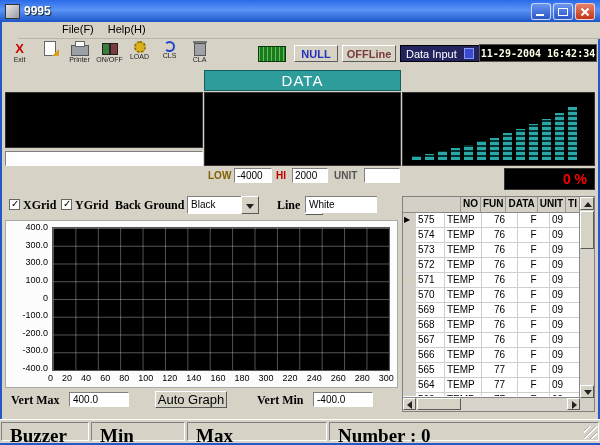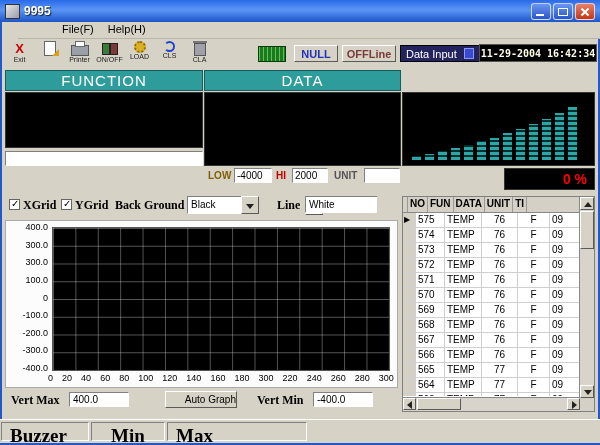--- a/index.html
+++ b/index.html
@@ -103,27 +103,27 @@
                         linear-gradient(to bottom,rgba(210,210,210,.4) 1px,transparent 1px);
        background-size:calc(100%/15) 100%,100% calc(100%/8);}
   #xticks{position:absolute;left:42px;top:152px;width:346px;display:flex;justify-content:space-between;}
   .xtick{font-size:9px;}
 
   
   #vertrow{position:absolute;left:5px;top:391px;width:395px;height:18px;}
   #lbl-vmax{position:absolute;left:6px;top:2px;} #lbl-vmin{position:absolute;left:252px;top:2px;}
   .vinput{position:absolute;top:1px;height:15px;width:60px;font-size:10px;padding:1px 3px;}
   #in-vmax{left:64px;} #in-vmin{left:308px;}
-  #btn-autograph{position:absolute;left:160px;top:0;width:72px;height:17px;background:#d6d2c6;text-align:right;line-height:15px;font-size:10px;
+  #btn-autograph{position:absolute;left:150px;top:0;width:72px;height:17px;background:#d6d2c6;text-align:center;line-height:15px;font-size:13px;
        border-top:1px solid #fff;border-left:1px solid #fff;border-right:1px solid #5a5a5a;border-bottom:1px solid #5a5a5a;box-sizing:border-box;}
 
   
   #datatable{position:absolute;left:402px;top:196px;width:193px;height:216px;background:#fff;border:1px solid #808080;box-sizing:border-box;overflow:hidden;}
   .trow{display:flex;height:14px;background:#fff;font-size:10px;border-bottom:1px solid #cfcfcf;width:177px;}
-  .trow.head{background:#d4d0c6;font-weight:bold;border-bottom:1px solid #888;height:15px;}
+  .trow.head{background:#d4d0c6;font-weight:bold;border-bottom:1px solid #888;height:15px;justify-content:flex-end;}
   .tc{border-right:1px solid #cfcfcf;box-sizing:border-box;padding:1px 2px;overflow:hidden;white-space:nowrap;}
   .trow.head .tc{border-right:1px solid #999;}
   .c0{width:13px;background:#d4d0c6;padding:1px 1px;font-size:8px;line-height:11px;}
   .c1{width:29px;text-align:left;} .c2{width:37px;} .c3{width:36px;text-align:center;} .c4{width:32px;text-align:center;} .c5{flex:1;}
   #tbody{height:183px;overflow:hidden;}
   .vscroll{position:absolute;right:0;top:0;bottom:13px;width:14px;background:#d8d4cc;border-left:1px solid #888;}
   .hscroll{position:absolute;left:0;right:14px;bottom:0;height:13px;background:#d8d4cc;border-top:1px solid #888;}
   .sbtn{position:absolute;background:#d6d2c6;border-top:1px solid #fff;border-left:1px solid #fff;border-right:1px solid #5a5a5a;border-bottom:1px solid #5a5a5a;box-sizing:border-box;}
   .sbtn::after{content:"";position:absolute;}
   .sb-up{left:0;top:0;width:14px;height:13px;} .sb-up::after{left:3px;top:4px;border-left:4px solid transparent;border-right:4px solid transparent;border-bottom:5px solid #222;}
@@ -131,21 +131,21 @@
   .sb-lf{left:0;top:0;width:13px;height:12px;} .sb-lf::after{left:3px;top:2px;border-top:4px solid transparent;border-bottom:4px solid transparent;border-right:5px solid #222;}
   .sb-rt{right:0;top:0;width:13px;height:12px;} .sb-rt::after{left:4px;top:2px;border-top:4px solid transparent;border-bottom:4px solid transparent;border-left:5px solid #222;}
   .vthumb{position:absolute;left:0;top:14px;width:14px;height:38px;background:#d6d2c6;border-top:1px solid #fff;border-left:1px solid #fff;border-right:1px solid #5a5a5a;border-bottom:1px solid #5a5a5a;box-sizing:border-box;}
   .hthumb{position:absolute;left:14px;top:0;width:44px;height:12px;background:#d6d2c6;border-top:1px solid #fff;border-left:1px solid #fff;border-right:1px solid #5a5a5a;border-bottom:1px solid #5a5a5a;box-sizing:border-box;}
   .corner{position:absolute;right:0;bottom:0;width:14px;height:13px;background:#d4d0c6;}
 
   
   #statusbar{position:absolute;left:0;bottom:2px;width:600px;height:24px;background:#d6d2c6;border-top:1px solid #fff;display:flex;align-items:stretch;box-sizing:border-box;}
   .spanel{margin:2px 1px;border:1px solid;border-color:#808080 #fff #fff #808080;padding:2px 8px;box-sizing:border-box;
           font-family:"Liberation Serif",serif;font-weight:bold;font-size:19px;}
-  .sp1{width:88px;} .sp2{width:74px;text-align:center;} .sp3{width:140px;} .sp4{flex:1;position:relative;}
+  .sp1{width:88px;} .sp2{width:94px;} .sp3{width:140px;} .sp4{flex:1;position:relative;}
   .grip{position:absolute;right:1px;bottom:1px;width:13px;height:13px;
         background:repeating-linear-gradient(135deg,transparent 0 3px,#aaa 3px 4px,#fff 4px 5px);}
 </style>
 </head>
 <body>
 
 <div id="win">
 
   <div id="titlebar">
     <span id="appicon"></span>
@@ -194,21 +194,20 @@
     <div id="led"></div>
     <div id="btn-null" class="flatbtn">NULL</div>
     <div id="btn-offline" class="flatbtn">OFFLine</div>
     <div id="btn-datainput">
       <span>Data Input</span>
       <span class="sq"></span>
     </div>
     <div id="clock">11-29-2004 16:42:34</div>
   </div>
 
-  <div id="hdr-function" class="sechdr">FUNCTION</div>
   <div id="hdr-data" class="sechdr">DATA</div>
 
   <div id="pn-function" class="blackpanel"></div>
   <div id="pn-funcstrip"></div>
   <div id="pn-data" class="blackpanel"></div>
   <div id="pn-gauge" class="blackpanel">
     <div id="gauge-bars">
         <div class="gbar" style="height: 6%; background: repeating-linear-gradient(to top, rgb(42, 168, 168) 0px, rgb(42, 168, 168) 3px, rgb(5, 46, 46) 3px, rgb(5, 46, 46) 5px);"></div>
         <div class="gbar" style="height: 10%; background: repeating-linear-gradient(to top, rgb(42, 168, 168) 0px, rgb(42, 168, 168) 3px, rgb(5, 46, 46) 3px, rgb(5, 46, 46) 5px);"></div>
         <div class="gbar" style="height: 14%; background: repeating-linear-gradient(to top, rgb(42, 168, 168) 0px, rgb(42, 168, 168) 3px, rgb(5, 46, 46) 3px, rgb(5, 46, 46) 5px);"></div>
@@ -419,15 +418,19 @@
       <span class="hthumb"></span>
       <span class="sbtn sb-rt"></span>
     </div>
     <div class="corner"></div>
   </div>
 
   <div id="statusbar">
     <span class="spanel sp1">Buzzer Off</span>
     <span class="spanel sp2">Min</span>
     <span class="spanel sp3">Max</span>
+    <span class="spanel sp4">
+      <span>Number : 0</span>
+      <span class="grip"></span>
+    </span>
   </div>
 
 </div>
 
 </body></html>

